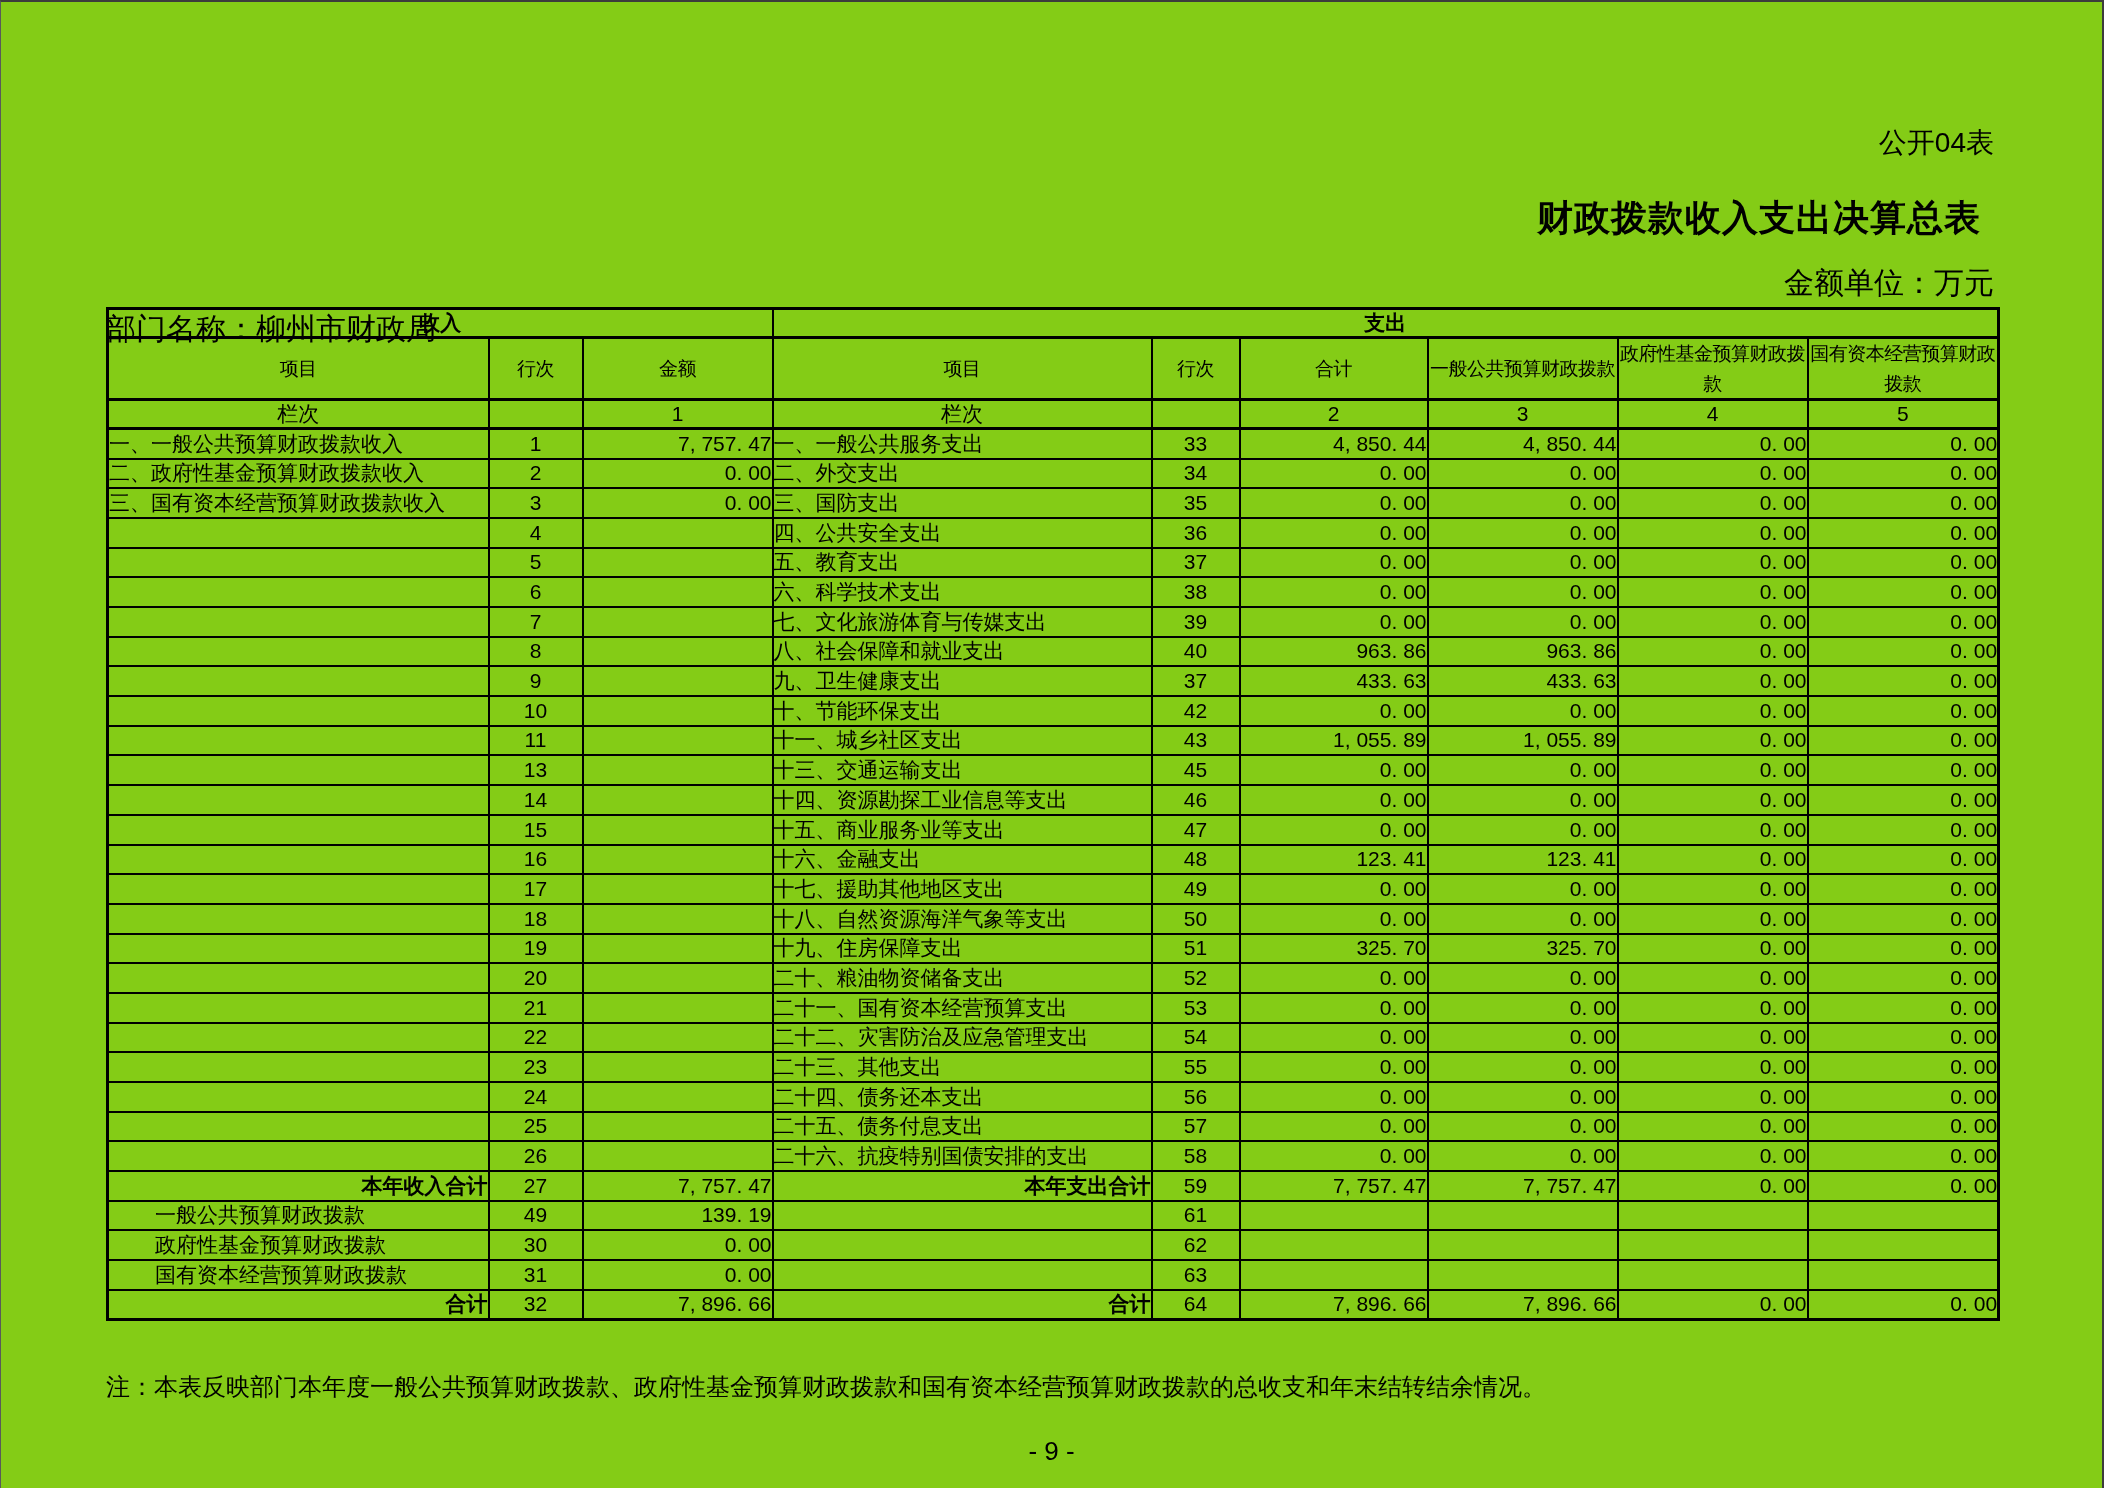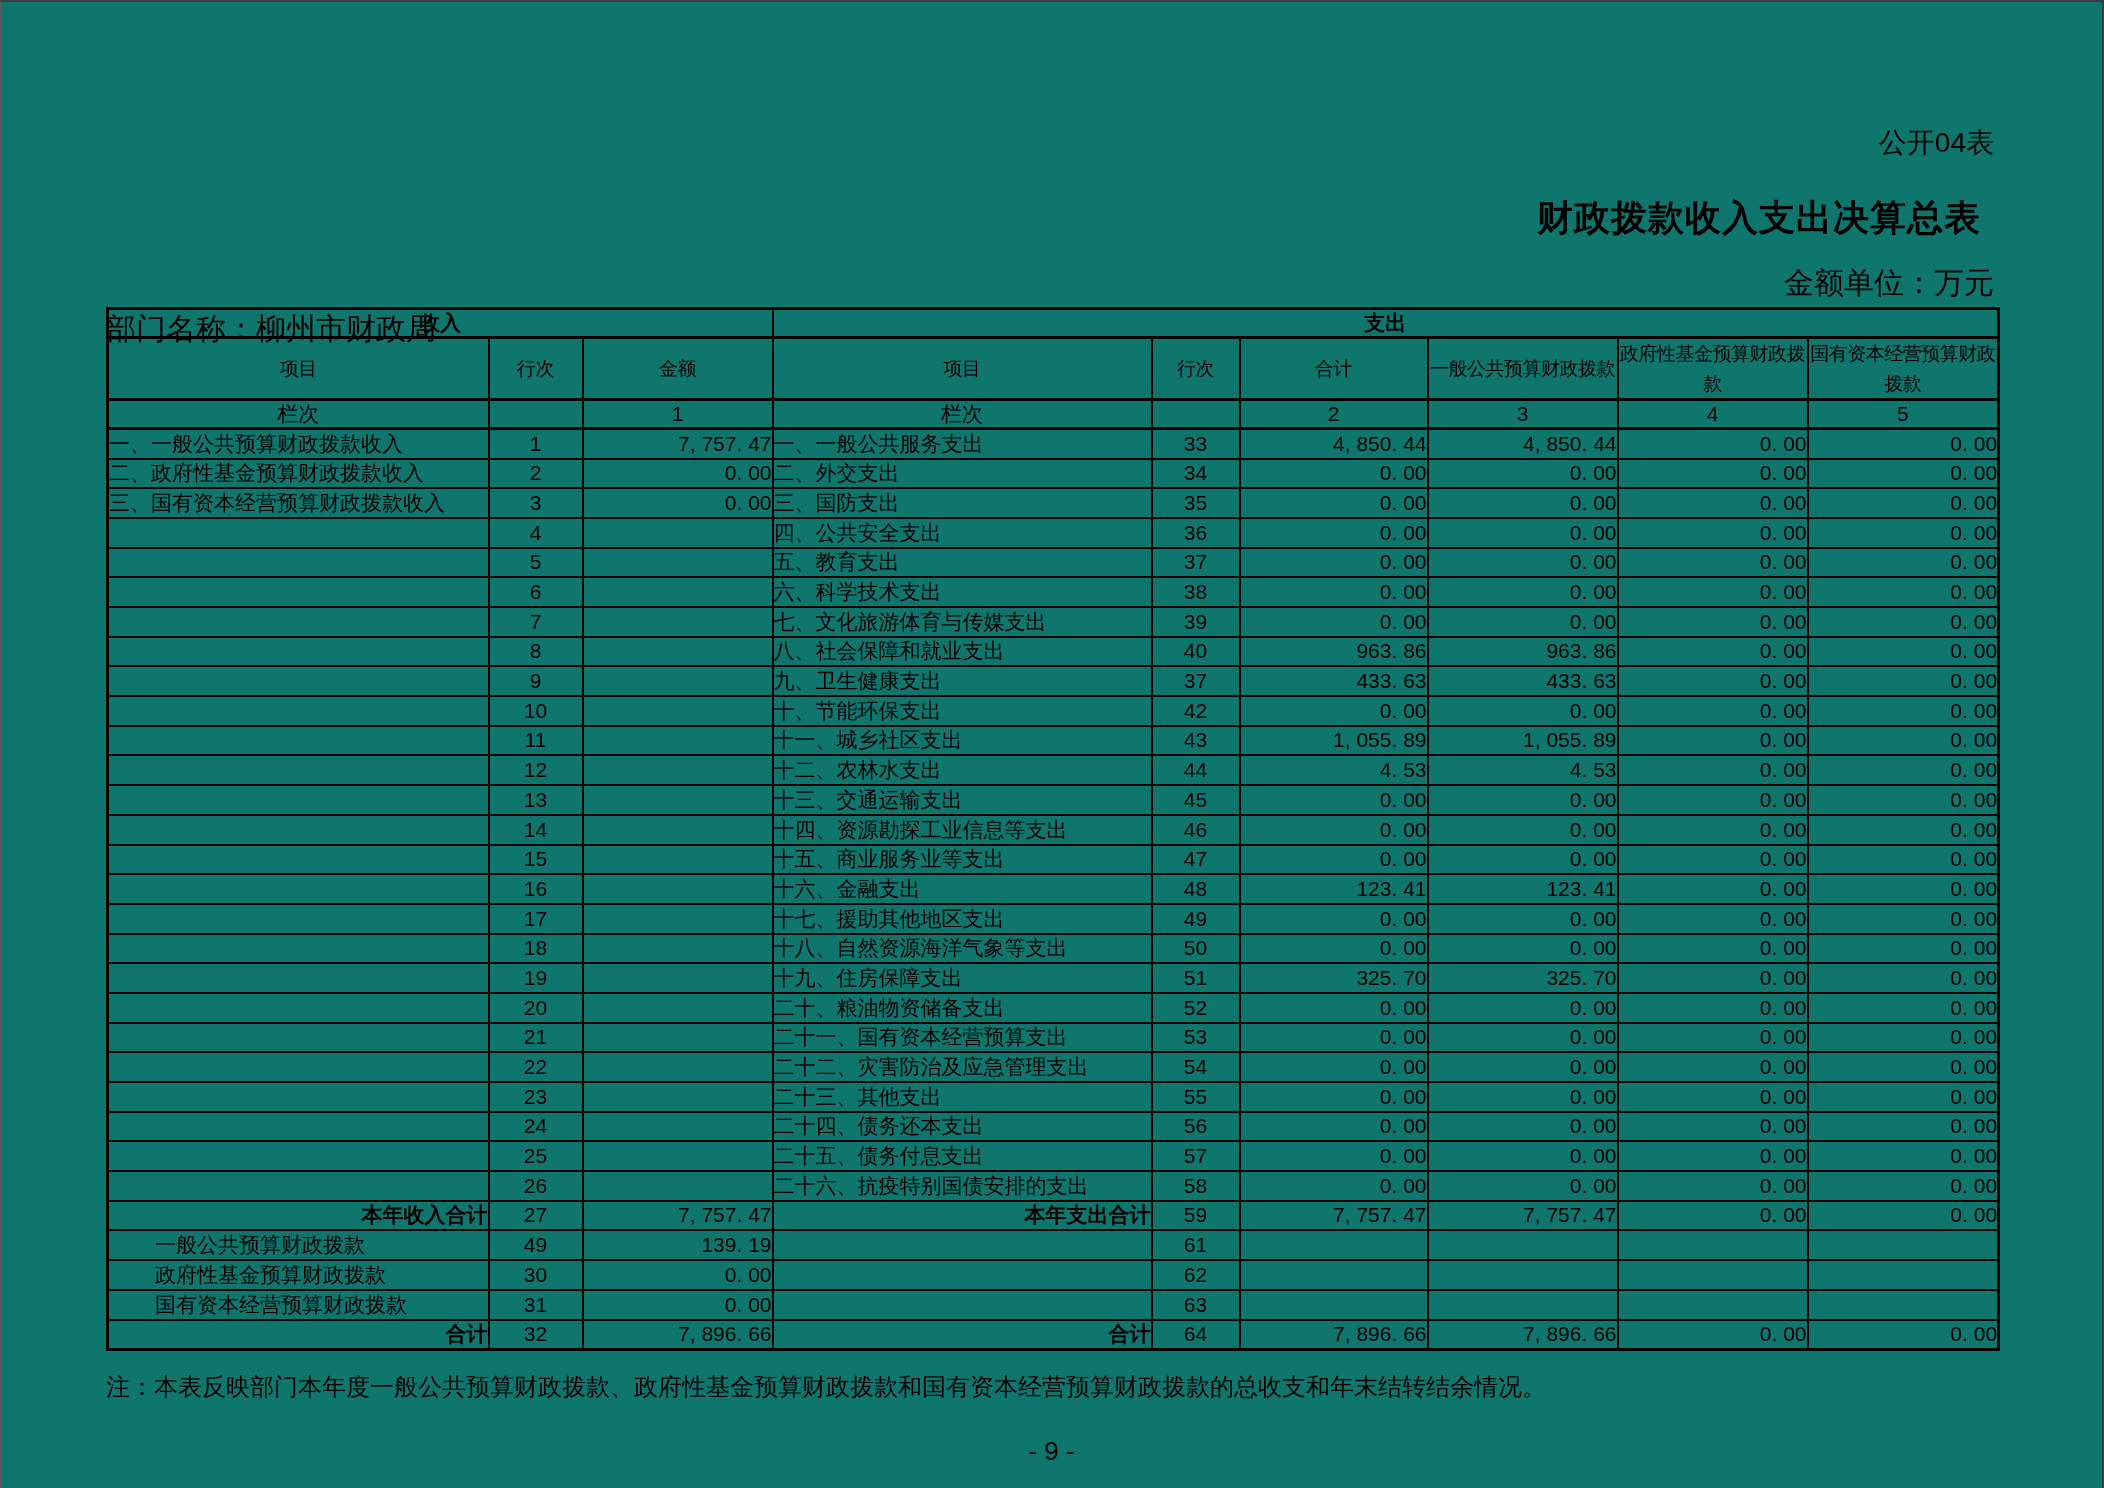--- a/index.html
+++ b/index.html
@@ -1,19 +1,19 @@
 <!DOCTYPE html>
 <html><head>
 <meta charset="utf-8">
 <style>
   html,body { margin:0; padding:0; background:#e8e8e8; }
   .page {
     position:relative;
     width:2104px; height:1488px;
-    background:#0f766e;
+    background:#84cc16;
     box-sizing:border-box;
     border-top:2px solid #3c3c3c;
     border-right:2px solid #3c3c3c;
     border-left:1px solid #5a5a5a;
     font-family:"Liberation Sans","DejaVu Sans",sans-serif;
     color:#000;
     overflow:hidden;
   }
   .form-code {
     position:absolute; top:122px; right:108px;
@@ -237,31 +237,20 @@
           <td class="c-amt"></td>
           <td class="c-label">十一、城乡社区支出</td>
           <td class="c-line">43</td>
           <td class="c-amt">1, 055. 89</td>
           <td class="c-amt">1, 055. 89</td>
           <td class="c-amt">0. 00</td>
           <td class="c-amt">0. 00</td>
         </tr>
         <tr>
           <td class="c-label"></td>
-          <td class="c-line">12</td>
-          <td class="c-amt"></td>
-          <td class="c-label">十二、农林水支出</td>
-          <td class="c-line">44</td>
-          <td class="c-amt">4. 53</td>
-          <td class="c-amt">4. 53</td>
-          <td class="c-amt">0. 00</td>
-          <td class="c-amt">0. 00</td>
-        </tr>
-        <tr>
-          <td class="c-label"></td>
           <td class="c-line">13</td>
           <td class="c-amt"></td>
           <td class="c-label">十三、交通运输支出</td>
           <td class="c-line">45</td>
           <td class="c-amt">0. 00</td>
           <td class="c-amt">0. 00</td>
           <td class="c-amt">0. 00</td>
           <td class="c-amt">0. 00</td>
         </tr>
         <tr>

